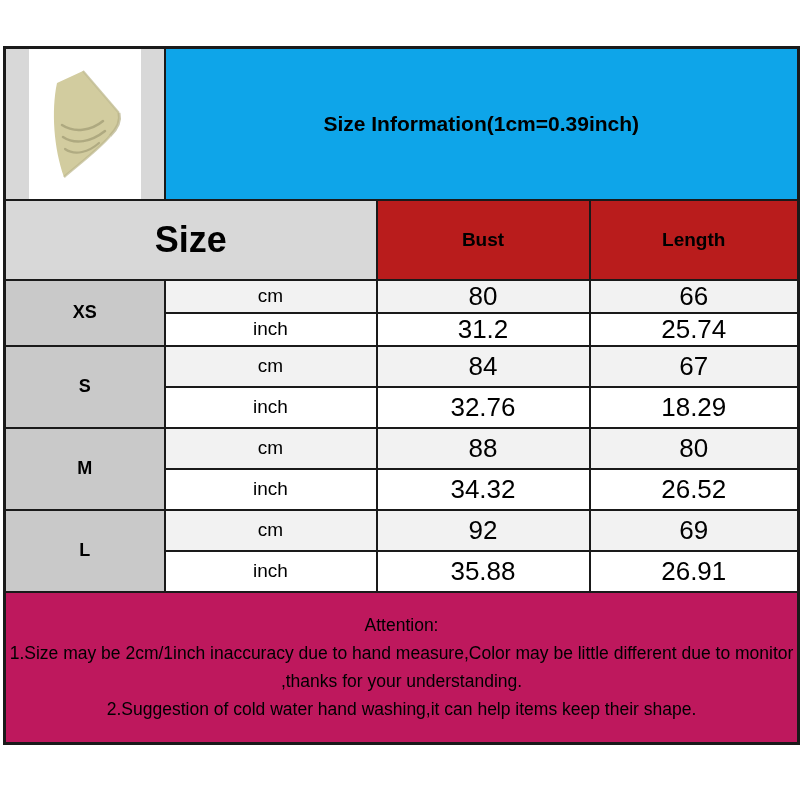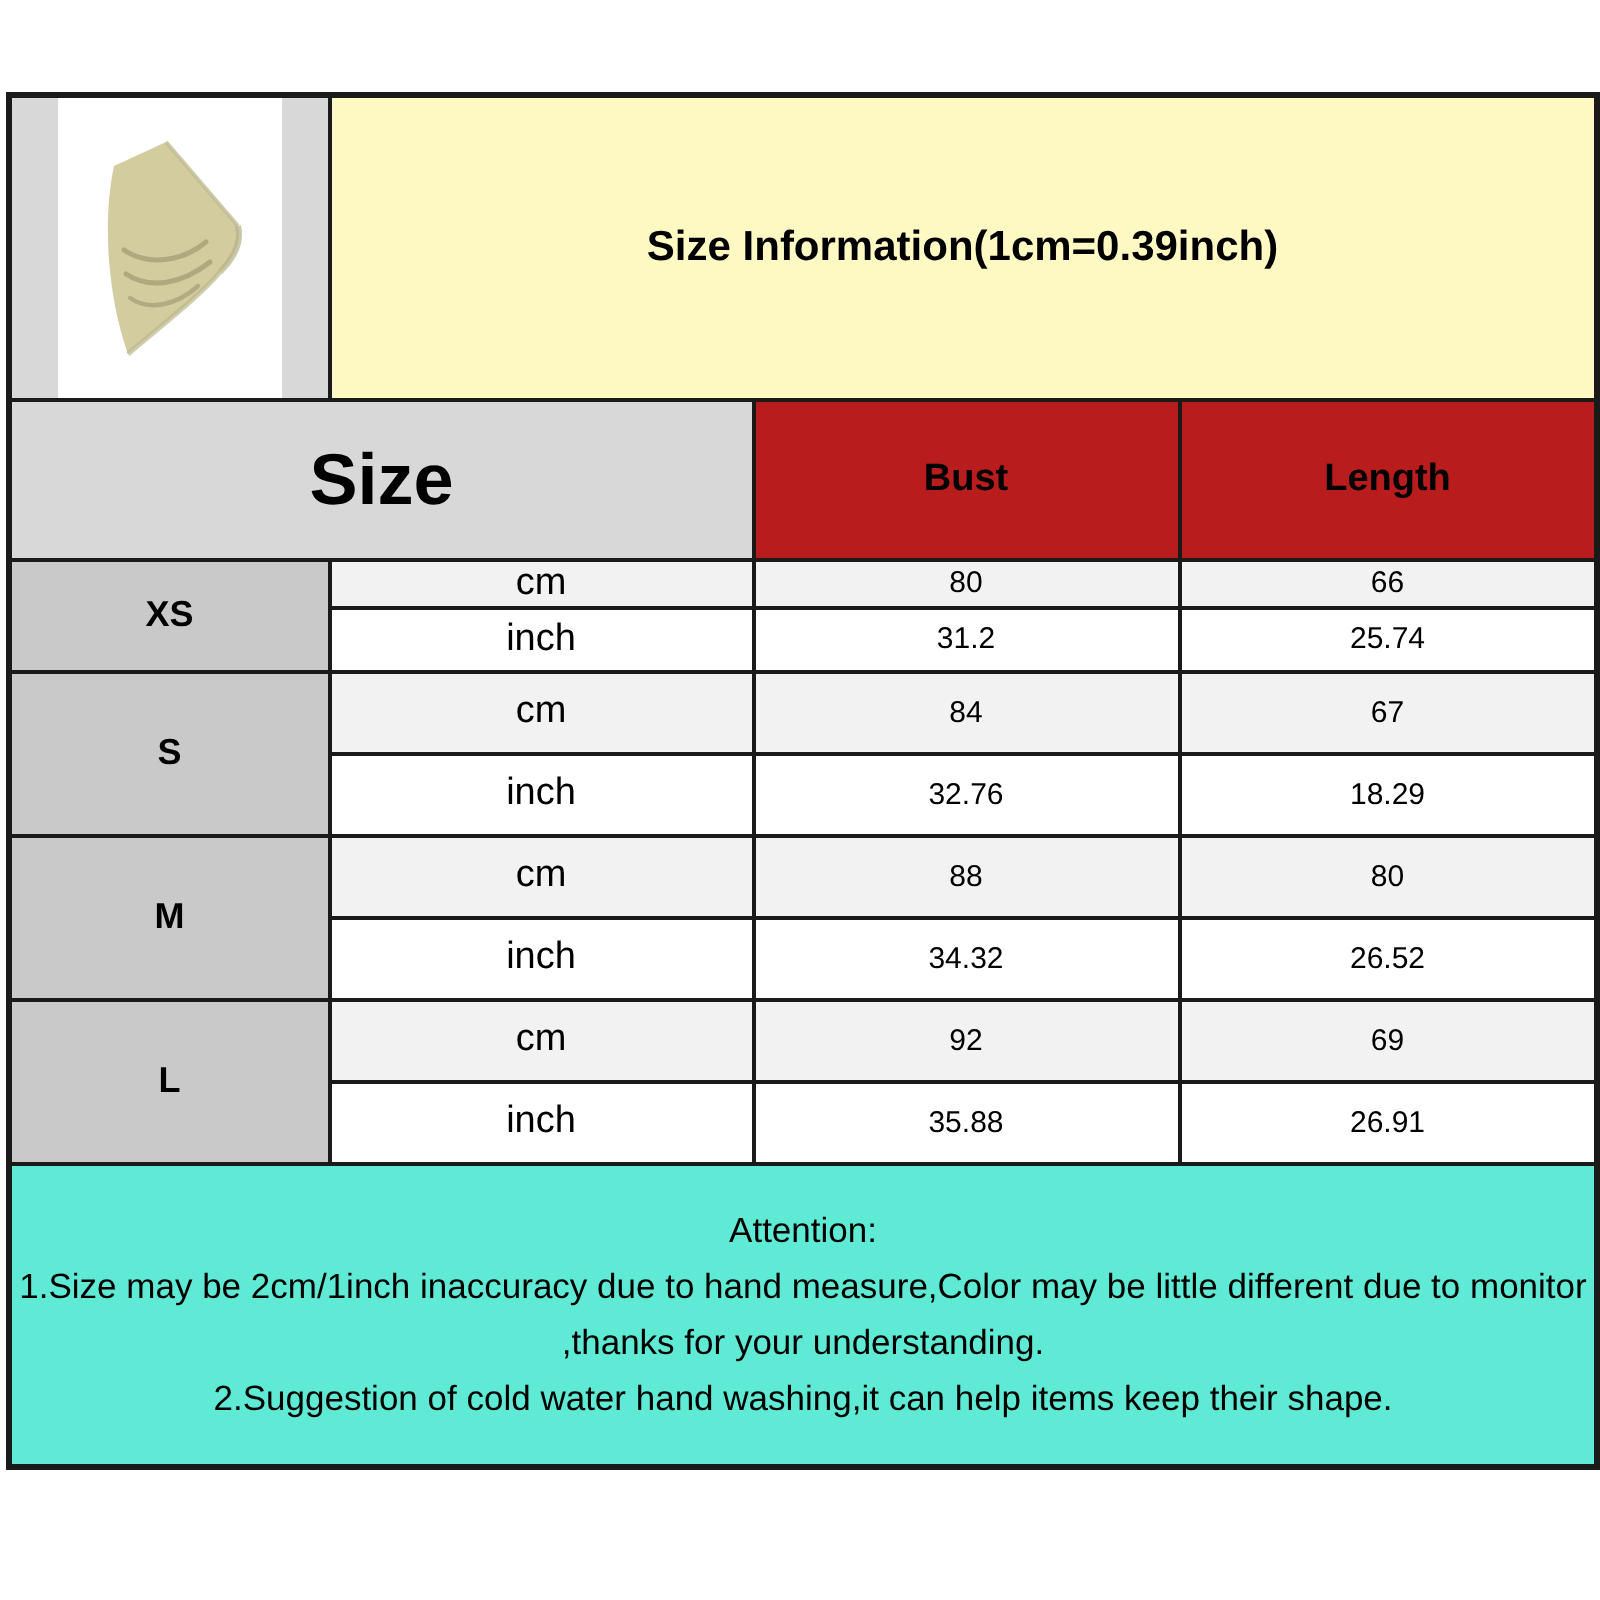--- a/index.html
+++ b/index.html
@@ -16,36 +16,36 @@
     border:2px solid #1a1a1a;
     text-align:center;vertical-align:middle;
     padding:0;overflow:hidden;
   }
   col.c-size{width:160px;} col.c-unit{width:212px;} col.c-bust{width:213px;} col.c-len{width:209px;}
 
   tr.r-img{height:152px;}
   td.img-cell{background:#d8d8d8;position:relative;}
   .img-strip{position:absolute;left:23px;top:0;width:112px;height:152px;background:#ffffff;}
   .img-strip svg{display:block;}
-  td.title-cell{background:#fef9c3;font-weight:bold;font-size:21px;}
+  td.title-cell{background:#0ea5e9;font-weight:bold;font-size:21px;}
 
   tr.r-head{height:80px;}
   td.size-head{background:#d8d8d8;font-weight:bold;font-size:36px;}
   td.col-head{background:#b91c1c;font-weight:bold;font-size:19px;}
 
   tr.r-cm{height:41px;} tr.r-inch{height:41px;}
   tr.r-cm-xs{height:20px;} tr.r-inch-xs{height:32px;}
   td.size-label{background:#c9c9c9;font-weight:bold;font-size:18px;}
   tr.r-cm td.unit, tr.r-cm td.num, tr.r-cm-xs td.unit, tr.r-cm-xs td.num{background:#f2f2f2;}
   tr.r-inch td.unit, tr.r-inch td.num, tr.r-inch-xs td.unit, tr.r-inch-xs td.num{background:#ffffff;}
   td.unit{font-weight:normal;font-size:19px;}
-  td.num{font-weight:normal;font-size:15px;}
+  td.num{font-weight:normal;font-size:26px;}
 
   tr.r-att{height:152px;}
-  td.att-cell{background:#5eead4;text-align:left;vertical-align:top;padding:4px 5px;margin-top:33px;}
+  td.att-cell{background:#be185d;text-align:left;vertical-align:top;padding:4px 5px;margin-top:33px;}
   .att-line{font-size:17.5px;line-height:28px;font-weight:normal;}
 </style>
 </head>
 <body>
 
 <div class="canvas">
   <table class="size-table">
     <colgroup>
       <col class="c-size">
         <col class="c-unit">

